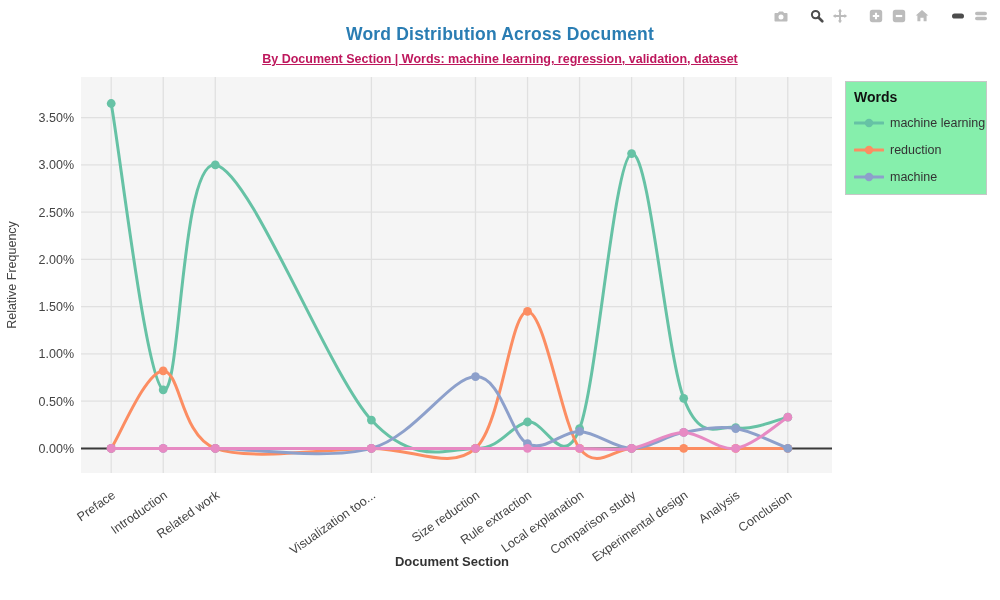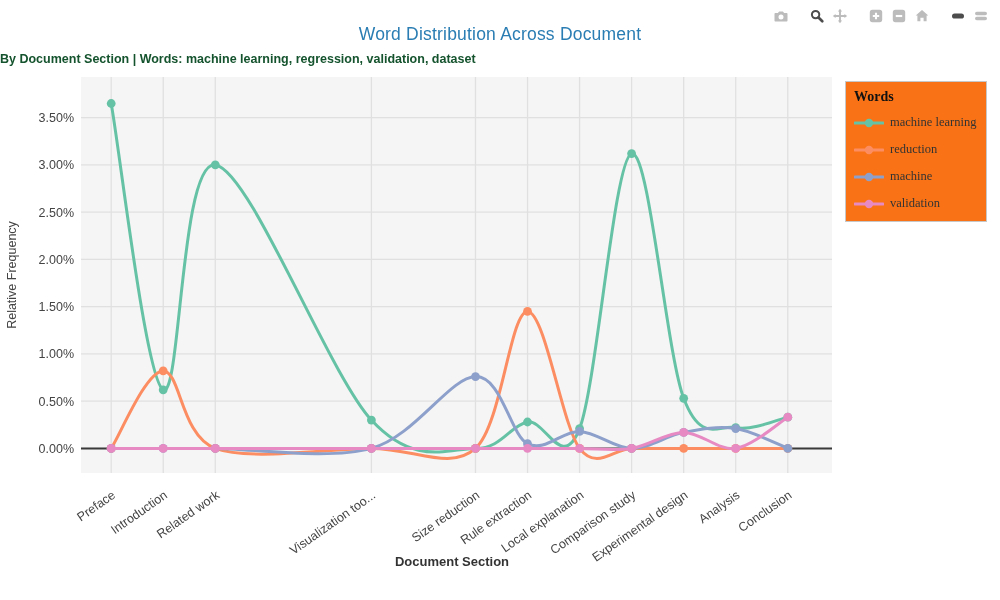--- a/index.html
+++ b/index.html
@@ -2,37 +2,37 @@
 <html><head>
 <meta charset="utf-8">
 <style>
   html,body{margin:0;padding:0;}
   body{
     width:1000px;height:600px;position:relative;overflow:hidden;
     background:#ffffff;font-family:"Liberation Sans",sans-serif;
   }
   .chart-title{
     position:absolute;top:24px;left:0;width:1000px;text-align:center;
-    font-size:17.5px;font-weight:normal;color:#2a7db3;letter-spacing:.2px;
+    font-size:17.5px;font-weight:bold;color:#2a7db3;letter-spacing:.2px;
   }
   .chart-subtitle{
-    position:absolute;top:52px;left:0;width:1000px;
-    font-size:12.5px;font-weight:600;color:#14532d;
+    position:absolute;top:52px;left:0;width:1000px;text-align:center;
+    font-size:12.5px;font-weight:600;color:#be185d;text-decoration:underline;
   }
   .modebar{position:absolute;top:6px;right:8px;display:flex;align-items:center;}
   .mb-group{display:flex;margin-left:13px;}
   .mb-btn{width:23px;height:20px;display:flex;align-items:center;justify-content:center;cursor:pointer;}
   .ic-light{fill:#bcbcbc;}
   .ic-dark{fill:#4c4c4c;}
   .st-light{stroke:#bcbcbc;}
   .st-dark{stroke:#4c4c4c;}
   #plot-svg{position:absolute;left:0;top:0;}
   .legend{
     position:absolute;left:845px;top:81px;width:128px;
-    background:#f97316;border:1px solid #c7c7c7;padding:6px 4px 8px 8px;font-family:Liberation Serif, serif;
+    background:#86efac;border:1px solid #c7c7c7;padding:6px 4px 8px 8px;
   }
   .legend-title{font-size:14px;font-weight:bold;color:#111;margin:1px 0 5px 0;}
   .legend-item{display:flex;align-items:center;height:19px;cursor:pointer;margin-top:8px;}
   .legend-item svg{margin-right:6px;flex:0 0 auto;}
   .legend-label{font-size:12.5px;color:#333;white-space:nowrap;}
 </style>
 </head>
 <body>
 
 <div class="modebar">
@@ -204,21 +204,14 @@
         </svg>
         <span class="legend-label">reduction</span>
       </div>
       <div class="legend-item">
         <svg width="30" height="12">
           <line x1="1" x2="29" y1="6" y2="6" stroke="#8da0cb" stroke-width="3" stroke-linecap="round"></line>
           <circle cx="15" cy="6" r="4.2" fill="#8da0cb"></circle>
         </svg>
         <span class="legend-label">machine</span>
       </div>
-      <div class="legend-item">
-        <svg width="30" height="12">
-          <line x1="1" x2="29" y1="6" y2="6" stroke="#e78ac3" stroke-width="3" stroke-linecap="round"></line>
-          <circle cx="15" cy="6" r="4.2" fill="#e78ac3"></circle>
-        </svg>
-        <span class="legend-label">validation</span>
-      </div>
     </div>
 </div>
 
 </body></html>

